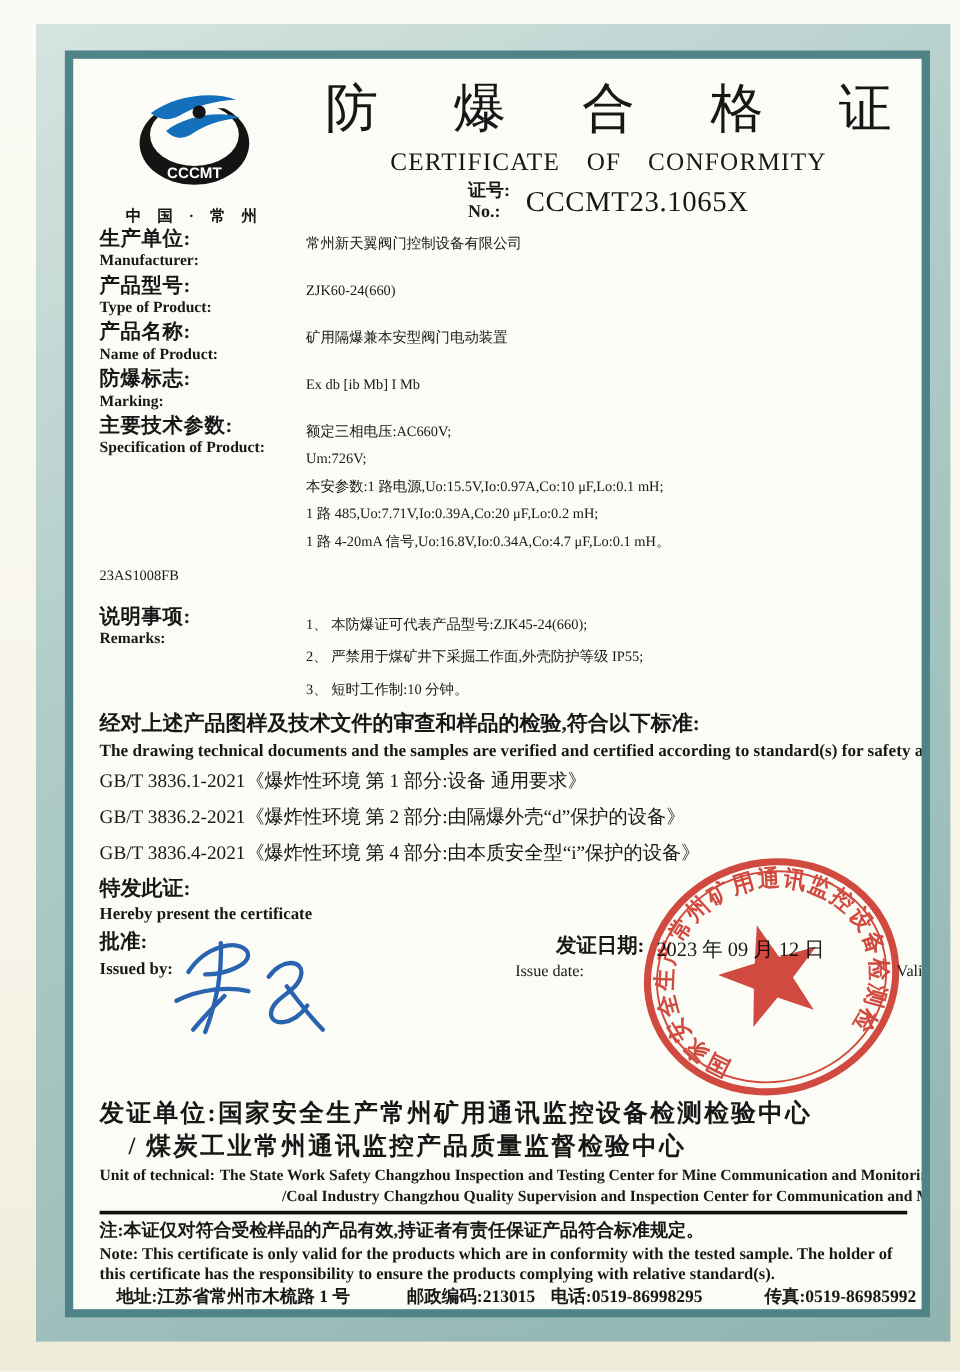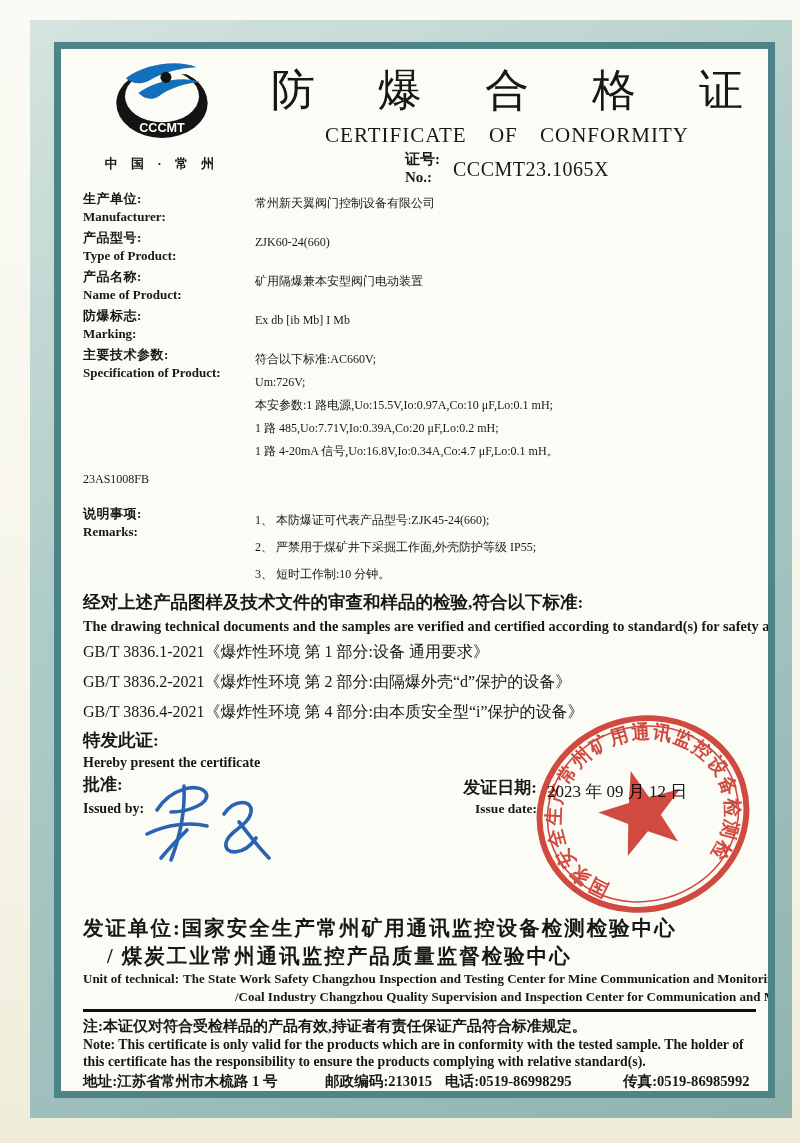--- a/index.html
+++ b/index.html
@@ -13,71 +13,71 @@
     background:linear-gradient(150deg,#d6e4e0 0%,#aecbc7 40%,#8fb4b0 100%);
     box-sizing:border-box;padding:22px 17px 20px 24px;
   }
   .page{
     width:100%;height:100%;box-sizing:border-box;
     border:7px solid #4e8487;background:#fcfcf7;
     padding:6px 12px 0 22px;overflow:hidden;position:relative;
   }
   
   .header{position:relative;height:132px;}
-  .logo{position:absolute;left:0;top:4px;width:158px;text-align:center;}
+  .logo{position:absolute;left:0;top:20px;width:158px;text-align:center;}
   .logo svg{width:126px;height:95px;display:block;margin:0 auto;}
   .logo-sub{font-size:13px;font-weight:bold;letter-spacing:5px;margin-top:1px;white-space:nowrap;}
   .title-wrap{margin-left:175px;text-align:center;padding-top:6px;}
   .title-cn{font-size:44px;letter-spacing:26px;margin-right:-26px;white-space:nowrap;}
   .title-en{font-size:21px;letter-spacing:1px;word-spacing:16px;margin-top:3px;white-space:nowrap;}
   .certno-row{display:flex;justify-content:center;align-items:center;margin-top:2px;gap:13px;}
   .certno-labels{text-align:left;font-weight:bold;font-size:15px;line-height:18px;}
-  .certno-val{font-size:20px;letter-spacing:.5px;padding-top:2px;}
+  .certno-val{font-size:24px;letter-spacing:.5px;padding-top:2px;}
   
   .rows{margin-top:2px;}
   .row{display:flex;margin-bottom:2px;min-height:37px;}
   .lbl{width:172px;flex:none;}
-  .lbl-cn{font-size:13px;font-weight:bold;line-height:20px;letter-spacing:.5px;white-space:nowrap;}
+  .lbl-cn{font-size:17px;font-weight:bold;line-height:20px;letter-spacing:.5px;white-space:nowrap;}
   .lbl-en{font-size:13px;font-weight:bold;line-height:16px;white-space:nowrap;}
   .val{flex:1;padding-top:3px;}
   .val-line{font-size:12px;line-height:23px;font-weight:500;white-space:nowrap;}
   .val-line.loose{line-height:27px;}
   
   .comp-intro-cn{font-size:17.5px;font-weight:bold;line-height:25px;white-space:nowrap;}
   .comp-intro-en{font-size:14.3px;font-weight:bold;line-height:22px;white-space:nowrap;}
   .standard{font-size:16px;font-weight:400;line-height:30px;white-space:nowrap;}
   .present-cn{font-size:17.5px;font-weight:bold;line-height:26px;}
   .present-en{font-size:14px;font-weight:bold;line-height:19px;}
   
   .approval{position:relative;height:140px;margin-top:2px;}
   .approve-cn{font-size:17px;font-weight:bold;line-height:22px;}
   .approve-en{font-size:14px;font-weight:bold;line-height:18px;margin-top:4px;}
   .signature{position:absolute;left:46px;top:2px;width:172px;height:100px;}
   .dates{position:absolute;left:296px;top:2px;display:flex;gap:11px;}
   .date-row{display:flex;}
   .date-lbls{width:158px;text-align:right;flex:none;}
   .date-cn{font-size:17px;font-weight:bold;line-height:23px;}
-  .date-en{font-size:13.5px;font-weight:bold;line-height:19px;}
+  .date-en{font-size:13.5px;font-weight:normal;line-height:19px;text-align:center;}
   .date-val{font-size:17px;margin-left:10px;padding-top:4px;white-space:nowrap;}
   .stamp{position:absolute;left:446px;top:-66px;width:228px;height:212px;
          mix-blend-mode:multiply;opacity:.92;}
   
   .issuer-line{display:flex;white-space:nowrap;}
   .issuer-cn{font-size:20.5px;font-weight:bold;letter-spacing:2px;line-height:28px;white-space:nowrap;}
   .issuer-cn2{margin-left:24px;}
   .issuer-en{font-size:13px;font-weight:bold;line-height:17px;white-space:nowrap;}
   .issuer-en2{margin-left:152px;}
   .sep{border:none;border-top:3px solid #101010;margin:4px 0 5px;}
   
   .note-cn{font-size:15px;font-weight:bold;line-height:19px;white-space:nowrap;}
   .note-en{font-size:13.8px;font-weight:600;line-height:17px;}
   .contact{display:flex;margin-top:2px;}
   .c-col{flex:none;}
   .c1{width:242px;} .c2{width:120px;} .c3{width:178px;}
-  .c-cn{font-size:14.6px;font-weight:bold;line-height:19px;white-space:nowrap;}
+  .c-cn{font-size:14.6px;font-weight:bold;line-height:19px;white-space:nowrap;margin-left:14px;}
   .c-en{font-size:12.4px;font-weight:600;line-height:16px;white-space:nowrap;}
   svg text{font-family:"Liberation Serif",serif;}
   .logo svg text{font-family:"Liberation Sans",sans-serif;}
 </style>
 </head>
 <body>
 
 <div class="mat">
   <div class="page">
 
@@ -148,21 +148,21 @@
           <div class="val-line">Ex db [ib Mb] I Mb</div>
         </div>
       </div>
 
       <div class="row">
         <div class="lbl">
           <div class="lbl-cn">主要技术参数:</div>
           <div class="lbl-en">Specification of Product:</div>
         </div>
         <div class="val">
-          <div class="val-line">符合以下标准:AC660V;</div>
+          <div class="val-line">额定三相电压:AC660V;</div>
           <div class="val-line">Um:726V;</div>
           <div class="val-line">本安参数:1 路电源,Uo:15.5V,Io:0.97A,Co:10 μF,Lo:0.1 mH;</div>
           <div class="val-line">1 路 485,Uo:7.71V,Io:0.39A,Co:20 μF,Lo:0.2 mH;</div>
           <div class="val-line">1 路 4-20mA 信号,Uo:16.8V,Io:0.34A,Co:4.7 μF,Lo:0.1 mH。</div>
         </div>
       </div>
 
       <div class="row">
         <div class="val">
           <div class="val-line">23AS1008FB</div>

